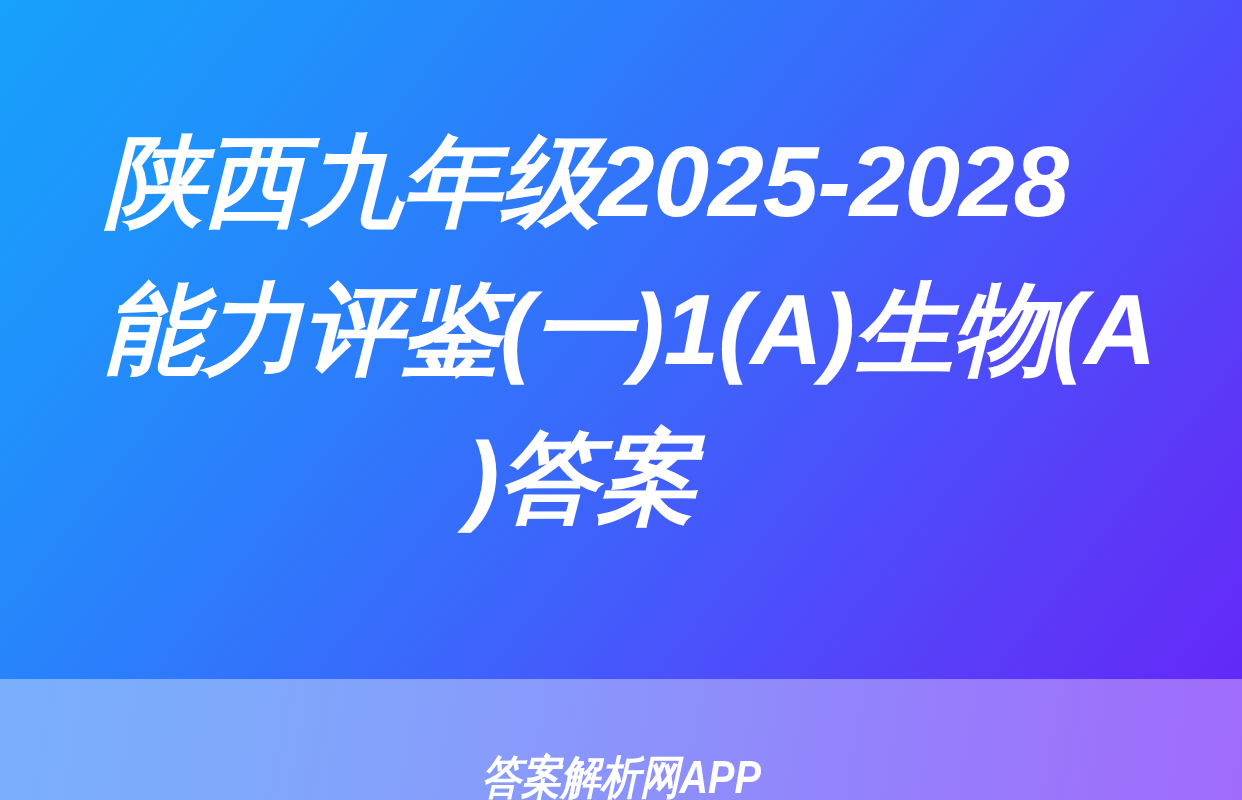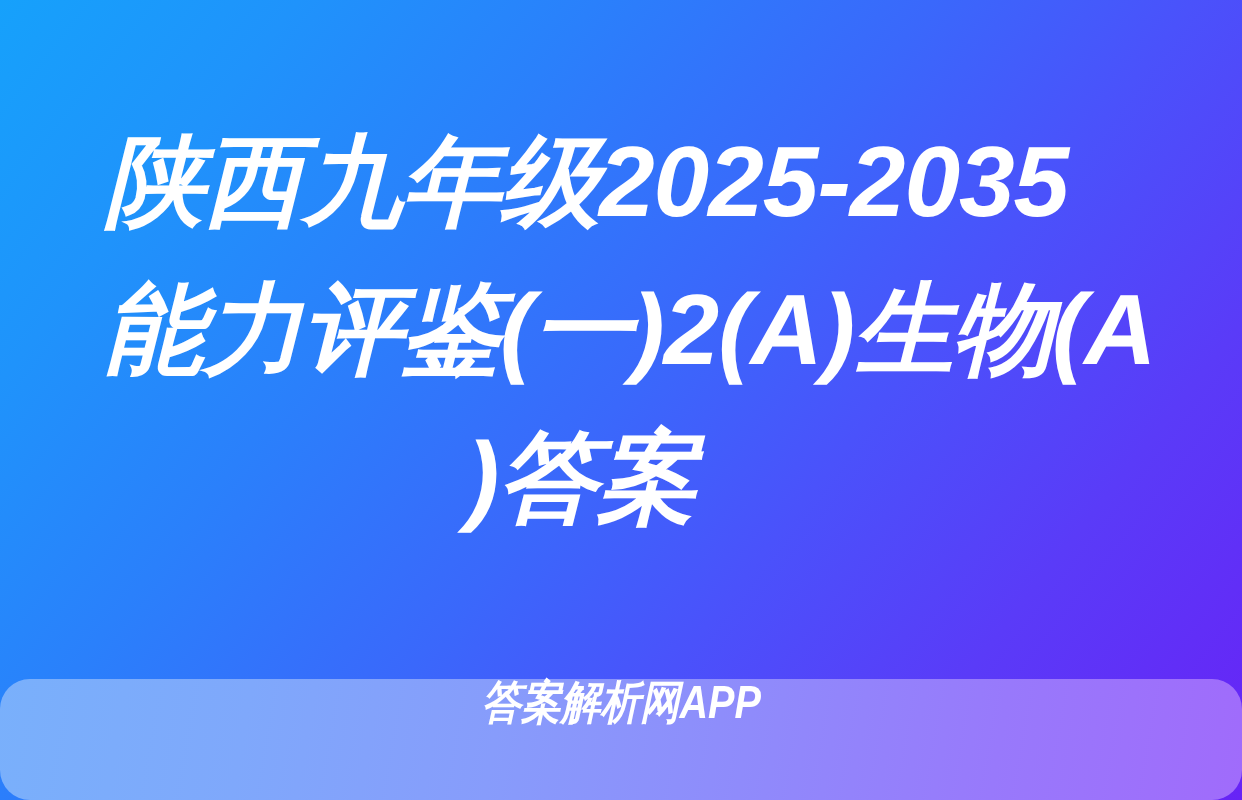--- a/index.html
+++ b/index.html
@@ -68,23 +68,22 @@
     height: 121px;
     background-image: linear-gradient(
         100deg,
         #79b0fb 0%,
         #7fa8fb 20%,
         #879cfb 40%,
         #8f8bfb 60%,
         #9879fb 80%,
         #a06bfb 100%);
     display: flex;
-    align-items: flex-start;
+    align-items: flex-end;
     justify-content: center;
-    border-radius: 30px;
   }
 
   .footer-text {
     color: #ffffff;
     font-family: "Liberation Sans", "DejaVu Sans", sans-serif;
     font-size: 46px;
     font-weight: 700;
     font-style: italic;
     letter-spacing: 0px;
     line-height: 1;
@@ -92,22 +91,22 @@
     transform-origin: center center;
     white-space: nowrap;
   }
 </style>
 </head>
 <body>
 
 <div class="poster">
 
   <div class="title-block">
-    <span class="title-line">陕西九年级2025-2035</span>
-    <span class="title-line">能力评鉴(一)2(A)生物(A</span>
+    <span class="title-line">陕西九年级2025-2028</span>
+    <span class="title-line">能力评鉴(一)1(A)生物(A</span>
     <span class="title-line indent">)答案</span>
   </div>
 
   <div class="footer-bar">
     <span class="footer-text">答案解析网APP</span>
   </div>
 
 </div>
 
 </body></html>

